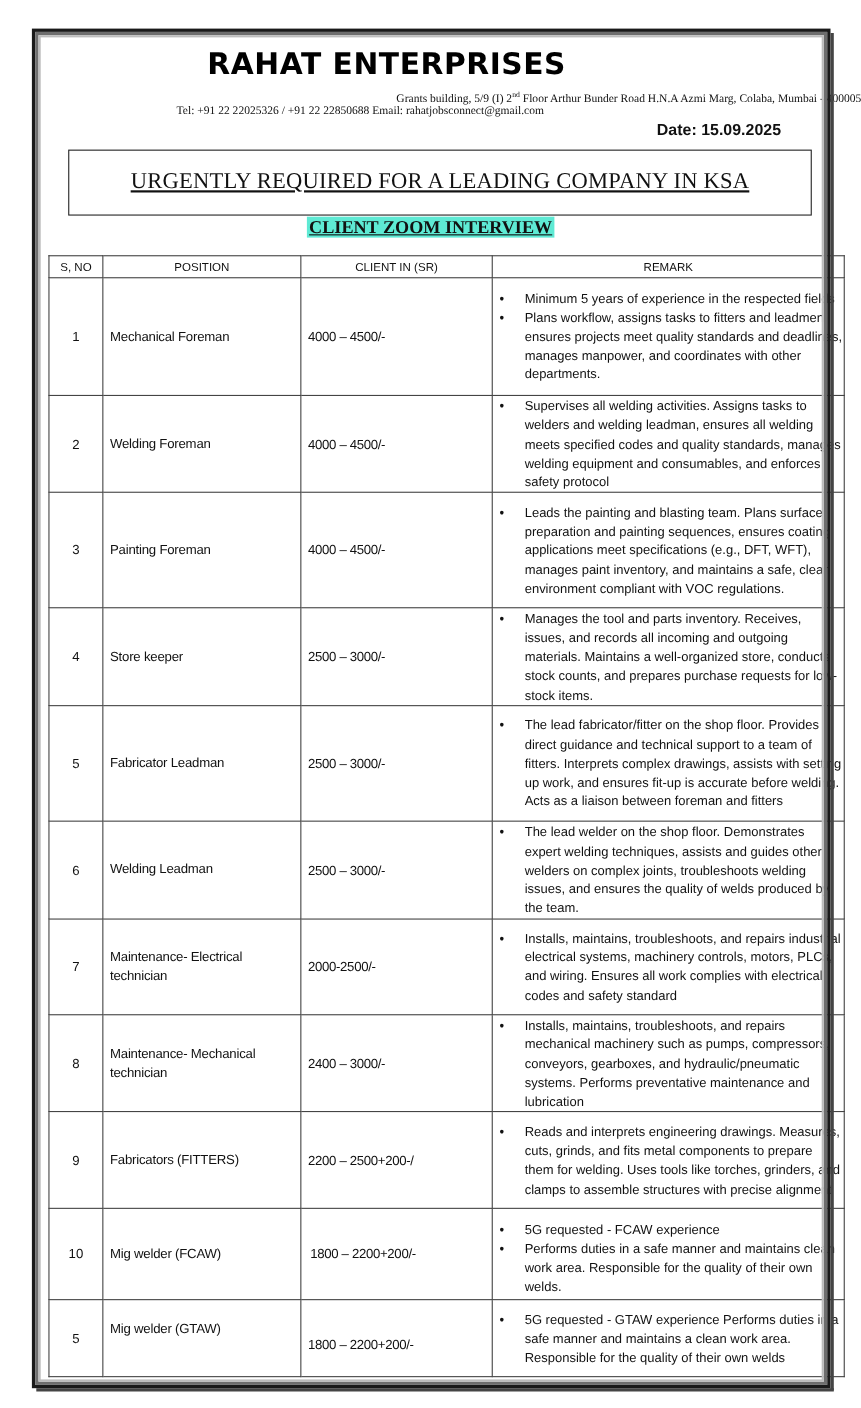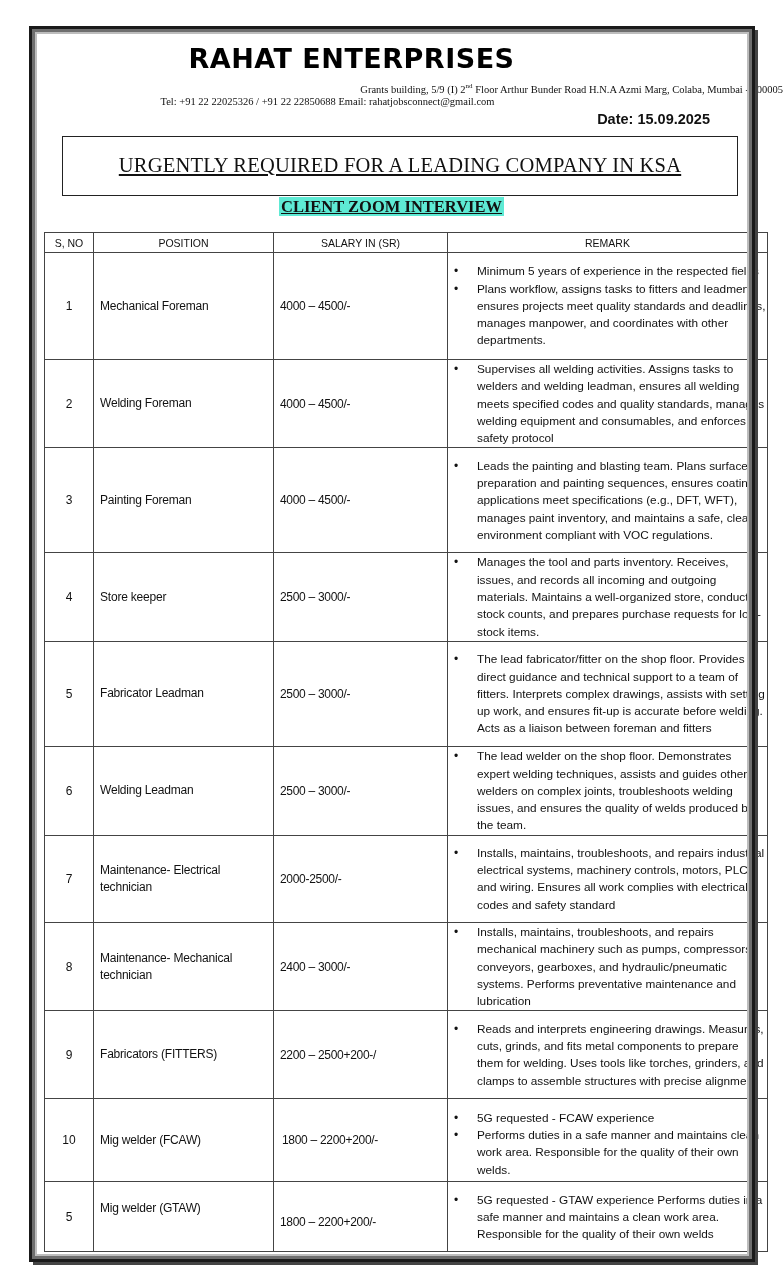--- a/index.html
+++ b/index.html
@@ -68,21 +68,21 @@
   <colgroup>
       <col class="c1">
       <col class="c2">
       <col class="c3">
       <col class="c4">
     </colgroup>
   <thead>
     <tr>
       <th>S, NO</th>
       <th>POSITION</th>
-      <th class="c-center">SALARY IN (SR)</th>
+      <th class="c-center">CLIENT IN (SR)</th>
       <th class="c-center">REMARK</th>
     </tr>
   </thead>
   <tbody>
     <tr style="height:107px">
       <td class="sno">1</td>
       <td class="pos">Mechanical Foreman</td>
       <td class="sal">4000 – 4500/-</td>
       <td class="rem">
           <div class="rem-inner">

